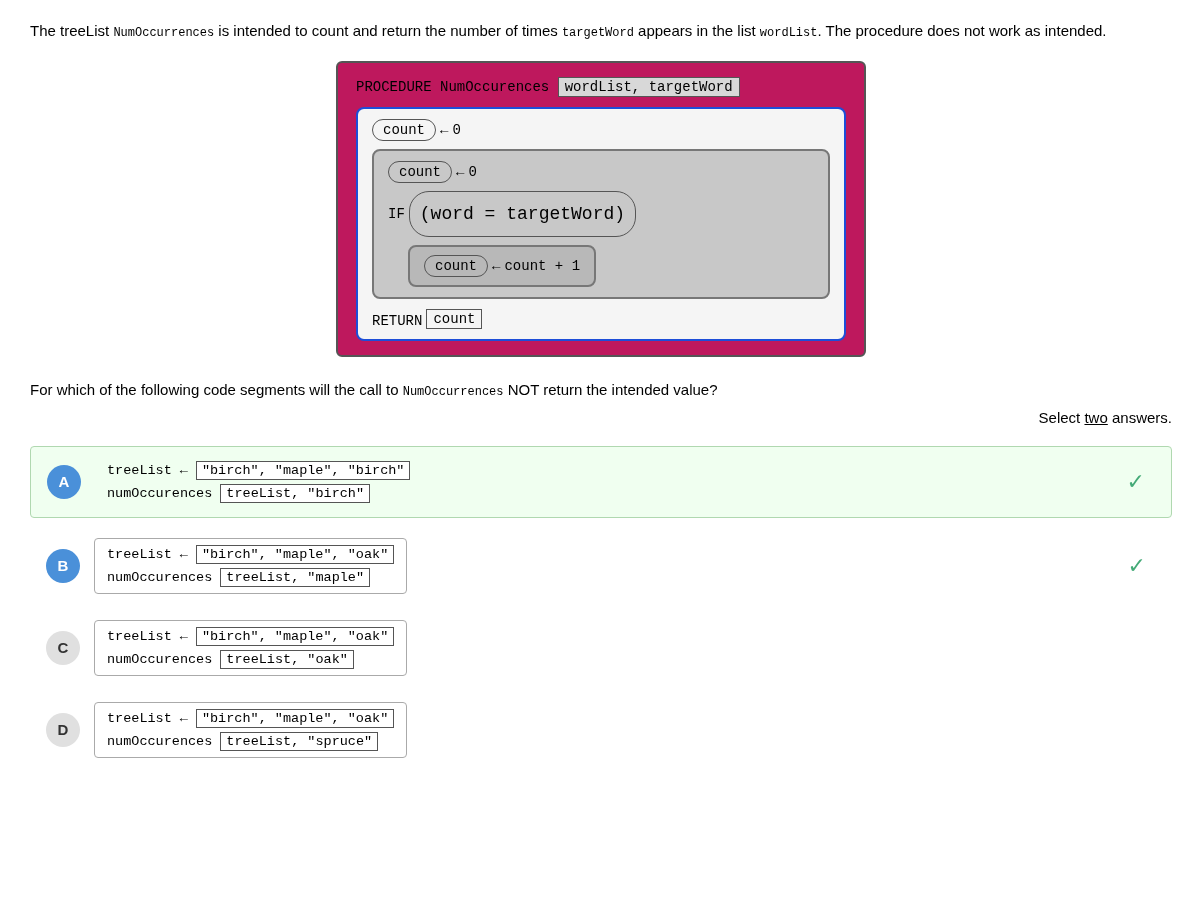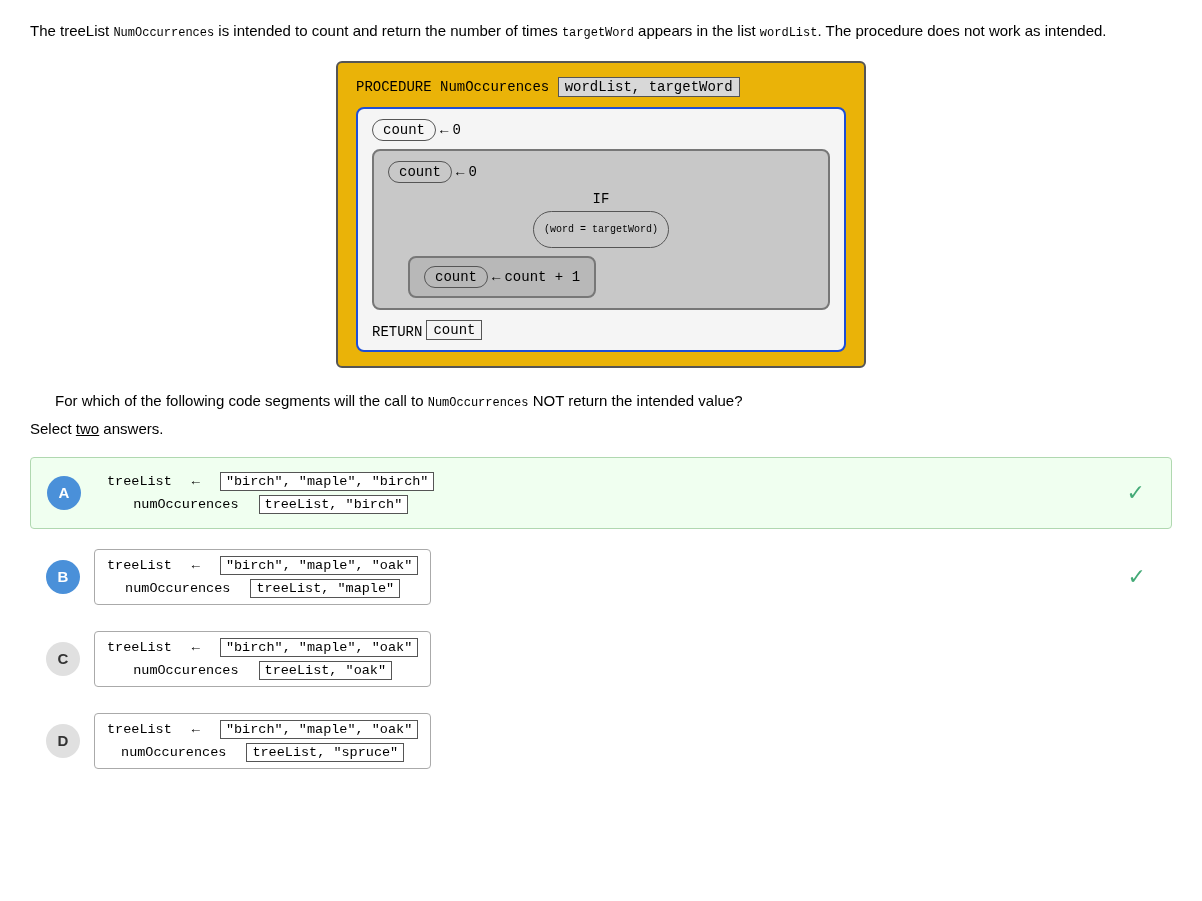--- a/index.html
+++ b/index.html
@@ -16,21 +16,21 @@
       line-height: 1.5;
       margin-bottom: 18px;
     }
     code, .mono {
       font-family: 'Courier New', Courier, monospace;
       font-size: 12px;
     }
     .procedure-box {
       border: 2px solid #555;
       border-radius: 6px;
-      background: #eab308;
+      background: #be185d;
       padding: 14px 18px;
       width: 530px;
       margin: 0 auto 24px auto;
     }
     .proc-header {
       font-family: 'Courier New', Courier, monospace;
       font-size: 14px;
       margin-bottom: 10px;
     }
     .proc-header .box-inline {
@@ -73,29 +73,28 @@
       padding: 10px 14px;
       margin-bottom: 8px;
     }
     .if-line {
       font-family: 'Courier New', Courier, monospace;
       font-size: 14px;
       margin-bottom: 8px;
       display: flex;
       align-items: center;
       gap: 4px;
-      flex-direction: column;
     }
     .if-line .rounded-box {
       border: 1.5px solid #555;
       border-radius: 20px;
       padding: 12px 10px;
       background: #c8c8c8;
       font-family: 'Courier New', Courier, monospace;
-      font-size: 10px;
+      font-size: 18px;
     }
     .innermost-box {
       border: 2px solid #777;
       border-radius: 8px;
       background: #b8b8b8;
       padding: 8px 14px;
       display: inline-flex;
       align-items: center;
       gap: 4px;
       font-family: 'Courier New', Courier, monospace;
@@ -119,24 +118,24 @@
     }
     .return-line .box-inline {
       border: 1.5px solid #555;
       padding: 1px 6px;
       background: #f5f5f5;
       font-family: 'Courier New', Courier, monospace;
     }
     .question-text {
       font-size: 15px;
       margin-bottom: 10px;
-      margin-left: 25px;
     }
     .select-wrapper {
       margin-bottom: 20px;
+      text-align: right;
     }
     .answer-option {
       display: flex;
       align-items: center;
       margin-bottom: 14px;
       position: relative;
     }
     .answer-letter {
       width: 34px;
       height: 34px;
@@ -162,26 +161,25 @@
       border-radius: 4px;
       background: #fff;
       padding: 6px 12px;
       font-family: 'Courier New', Courier, monospace;
       font-size: 13.5px;
       display: inline-block;
     }
     .answer-code-block .line {
       display: flex;
       align-items: center;
-      gap: 20px;
+      gap: 8px;
       margin-bottom: 4px;
     }
     .answer-code-block .line:last-child {
       margin-bottom: 0;
-      justify-content: center;
     }
     .box-inline-small {
       border: 1.5px solid #555;
       padding: 1px 5px;
       font-family: 'Courier New', Courier, monospace;
       font-size: 13.5px;
       background: #fff;
     }
     .check-mark {
       margin-left: auto;

